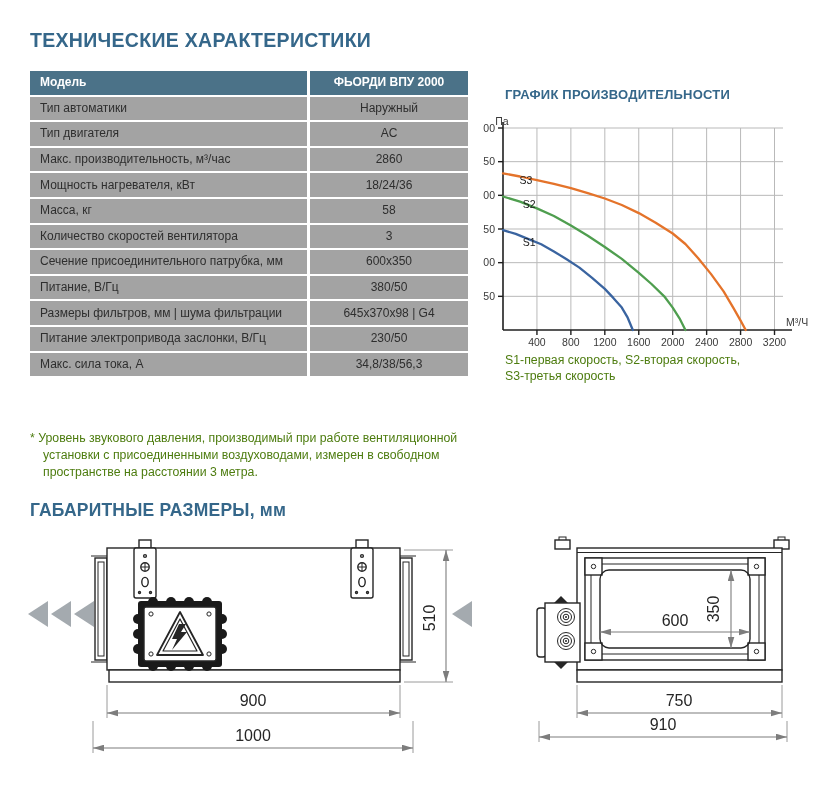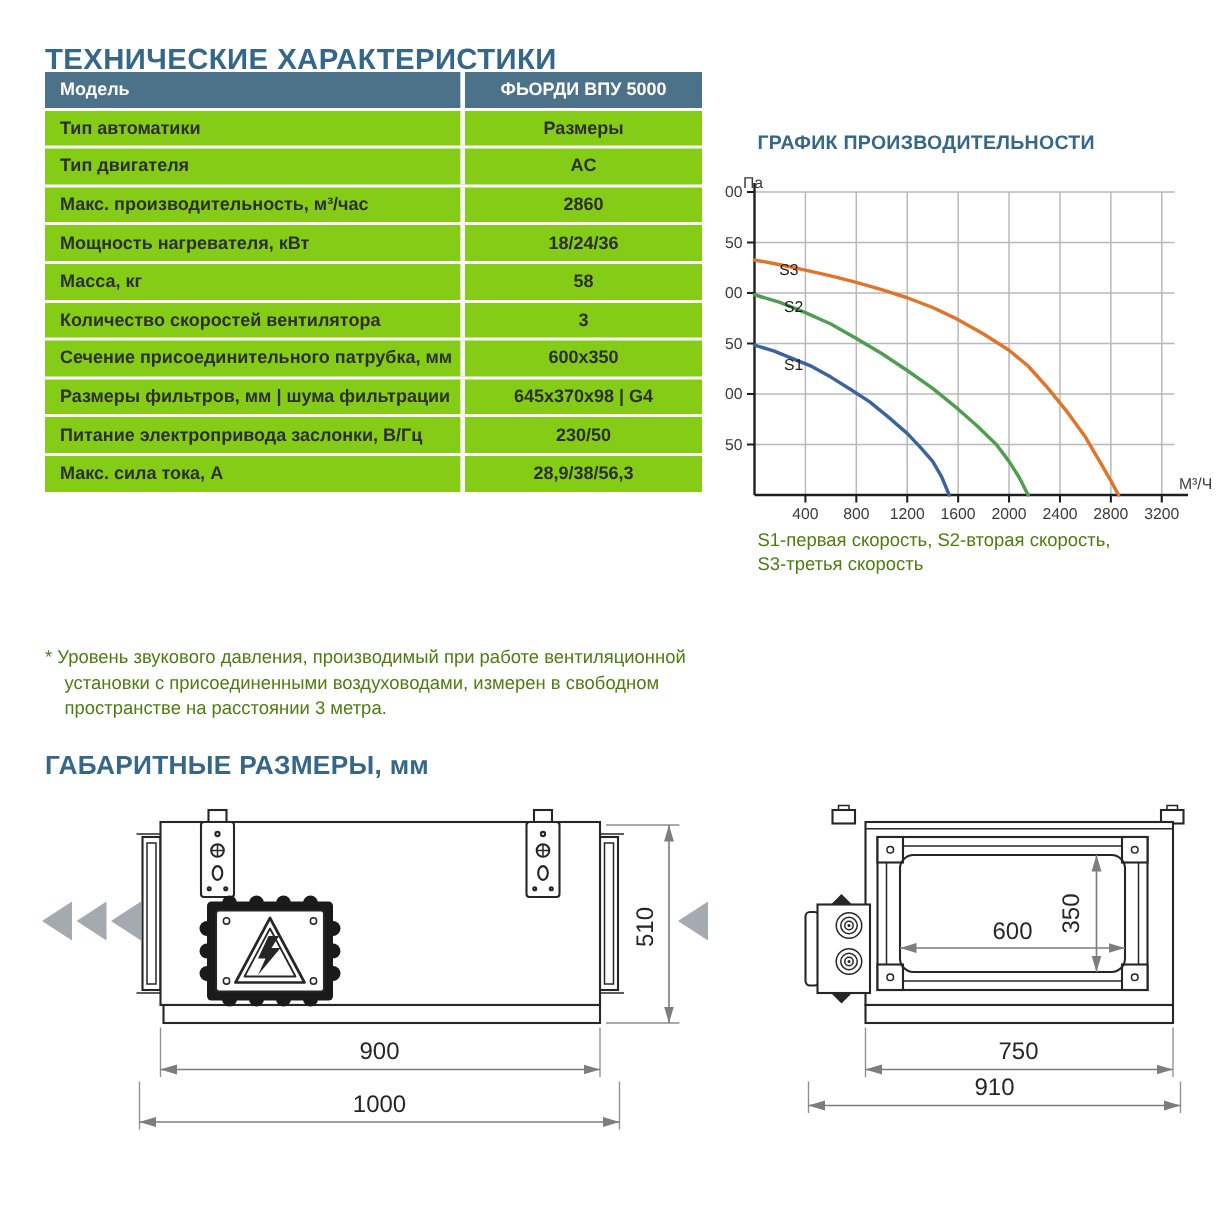--- a/index.html
+++ b/index.html
@@ -4,25 +4,25 @@
 <style>
   html,body { margin:0; padding:0; background:#ffffff; }
   body { width:820px; height:812px; position:relative; font-family:"Liberation Sans", sans-serif; overflow:hidden; }
   .page { position:absolute; left:0; top:0; width:820px; height:607px; background:#fff; }
 
   .h { position:absolute; margin:0; color:#35678a; font-weight:bold; white-space:nowrap; }
   .main-h  { left:30px;  top:29px;  font-size:19.5px; letter-spacing:0.3px; }
   .chart-h { left:505px; top:87px;  font-size:13px; letter-spacing:0.2px; }
   .dims-h  { left:30px;  top:500px; font-size:17.5px; letter-spacing:0.2px;text-align:right; }
 
-  table.spec { position:absolute; left:30px; top:46px; width:438px; table-layout:fixed;
+  table.spec { position:absolute; left:30px; top:69px; width:438px; table-layout:fixed;
                border-collapse:separate; border-spacing:0 2px; font-size:12px; color:#2e2e2e; }
   table.spec col.c1 { width:277px; }
   table.spec col.c2 { width:161px; }
-  table.spec th, table.spec td { padding:4.3px 10px; background:#84cc16; line-height:15px; overflow:hidden;font-weight:bold; }
+  table.spec th, table.spec td { padding:4.3px 10px; background:#a3a3a3; line-height:15px; overflow:hidden; }
   table.spec td.l, table.spec th.l { text-align:left; white-space:nowrap; padding-right:4px; }
   table.spec td.v, table.spec th.v { text-align:center; border-left:3px solid #fff; white-space:nowrap; }
   table.spec thead th { background:#4b7288; color:#ffffff; font-weight:bold; }
 
   .footnote { position:absolute; left:30px; top:430px; width:424px; font-size:12.3px;
               line-height:1.38; color:#4d7c0f; padding-left:13px; text-indent:-13px; margin:0; }
 
   #perf-chart { position:absolute; left:483px; top:110px; }
   .chart-caption { position:absolute; left:505px; top:352px; font-size:12.3px; line-height:1.32; color:#4d7c0f; }
 
@@ -43,27 +43,27 @@
   <h1 class="h main-h">ТЕХНИЧЕСКИЕ ХАРАКТЕРИСТИКИ</h1>
 
   <table class="spec">
     <colgroup>
         <col class="c1">
         <col class="c2">
       </colgroup>
     <thead>
       <tr>
         <th class="l">Модель</th>
-        <th class="v">ФЬОРДИ ВПУ 5000</th>
+        <th class="v">ФЬОРДИ ВПУ 2000</th>
       </tr>
     </thead>
     <tbody id="spec-tbody">
         <tr>
           <td class="l">Тип автоматики</td>
-          <td class="v">Размеры</td>
+          <td class="v">Наружный</td>
         </tr>
         <tr>
           <td class="l">Тип двигателя</td>
           <td class="v">AC</td>
         </tr>
         <tr>
           <td class="l">Макс. производительность, м³/час</td>
           <td class="v">2860</td>
         </tr>
         <tr>
@@ -76,30 +76,34 @@
         </tr>
         <tr>
           <td class="l">Количество скоростей вентилятора</td>
           <td class="v">3</td>
         </tr>
         <tr>
           <td class="l">Сечение присоединительного патрубка, мм</td>
           <td class="v">600x350</td>
         </tr>
         <tr>
+          <td class="l">Питание, В/Гц</td>
+          <td class="v">380/50</td>
+        </tr>
+        <tr>
           <td class="l">Размеры фильтров, мм  |  шума фильтрации</td>
           <td class="v">645x370x98  |  G4</td>
         </tr>
         <tr>
           <td class="l">Питание электропривода заслонки, В/Гц</td>
           <td class="v">230/50</td>
         </tr>
         <tr>
           <td class="l">Макс. сила тока, А</td>
-          <td class="v">28,9/38/56,3</td>
+          <td class="v">34,8/38/56,3</td>
         </tr>
       </tbody>
   </table>
 
   <p class="footnote">* Уровень звукового давления, производимый при работе вентиляционной установки с присоединенными воздуховодами, измерен в свободном пространстве на расстоянии 3 метра.</p>
 
   <h2 class="h chart-h">ГРАФИК ПРОИЗВОДИТЕЛЬНОСТИ</h2>
   <svg id="perf-chart" width="337" height="242" viewBox="0 0 337 242">
       <line x1="20" y1="186.33333333333334" x2="300" y2="186.33333333333334" stroke="#b9b9b9" stroke-width="1"></line>
       <line x1="20" y1="152.66666666666669" x2="300" y2="152.66666666666669" stroke="#b9b9b9" stroke-width="1"></line>

